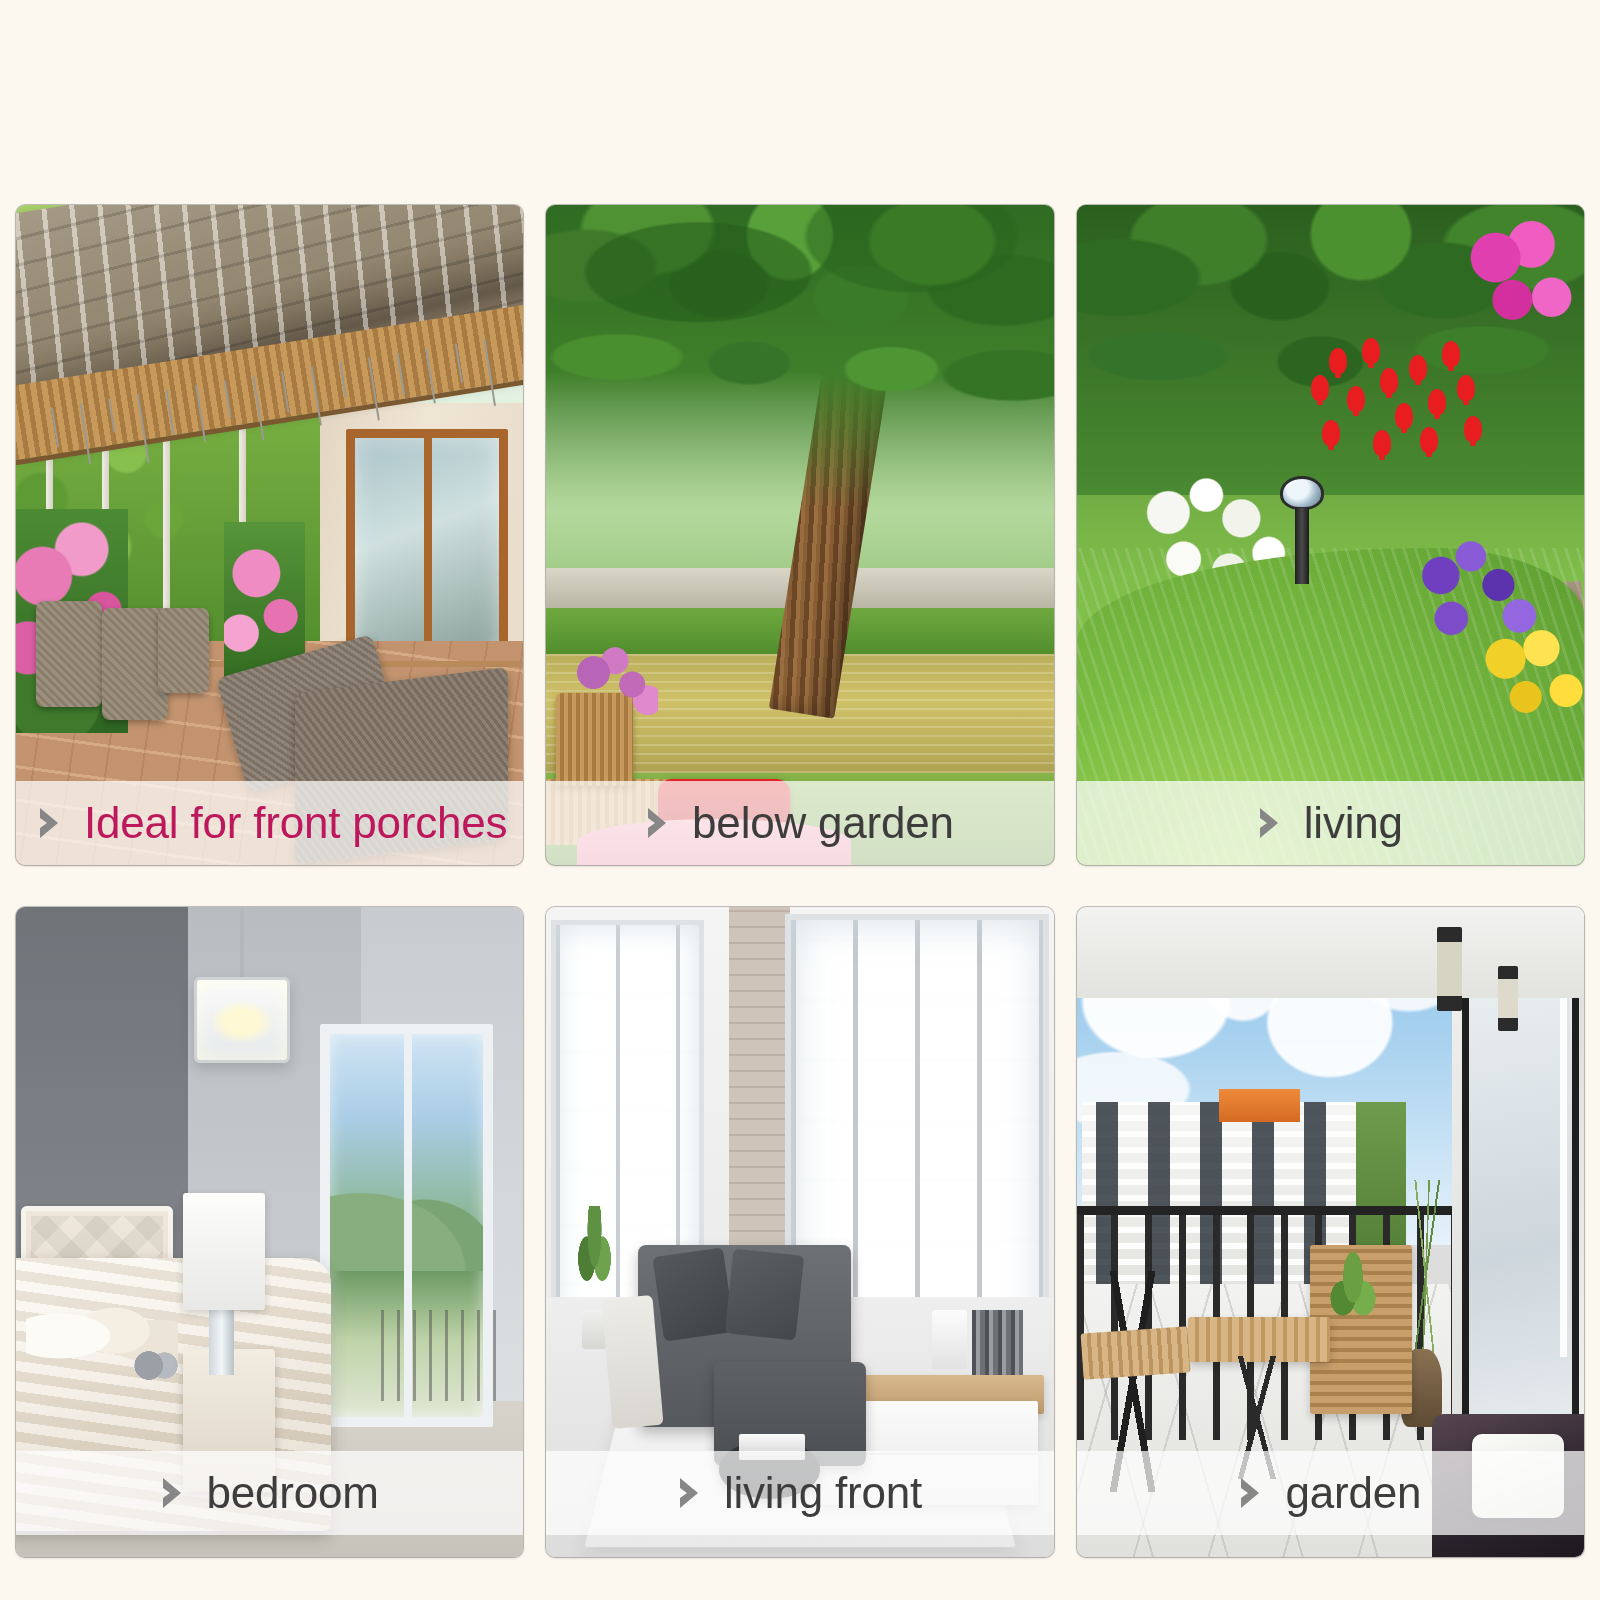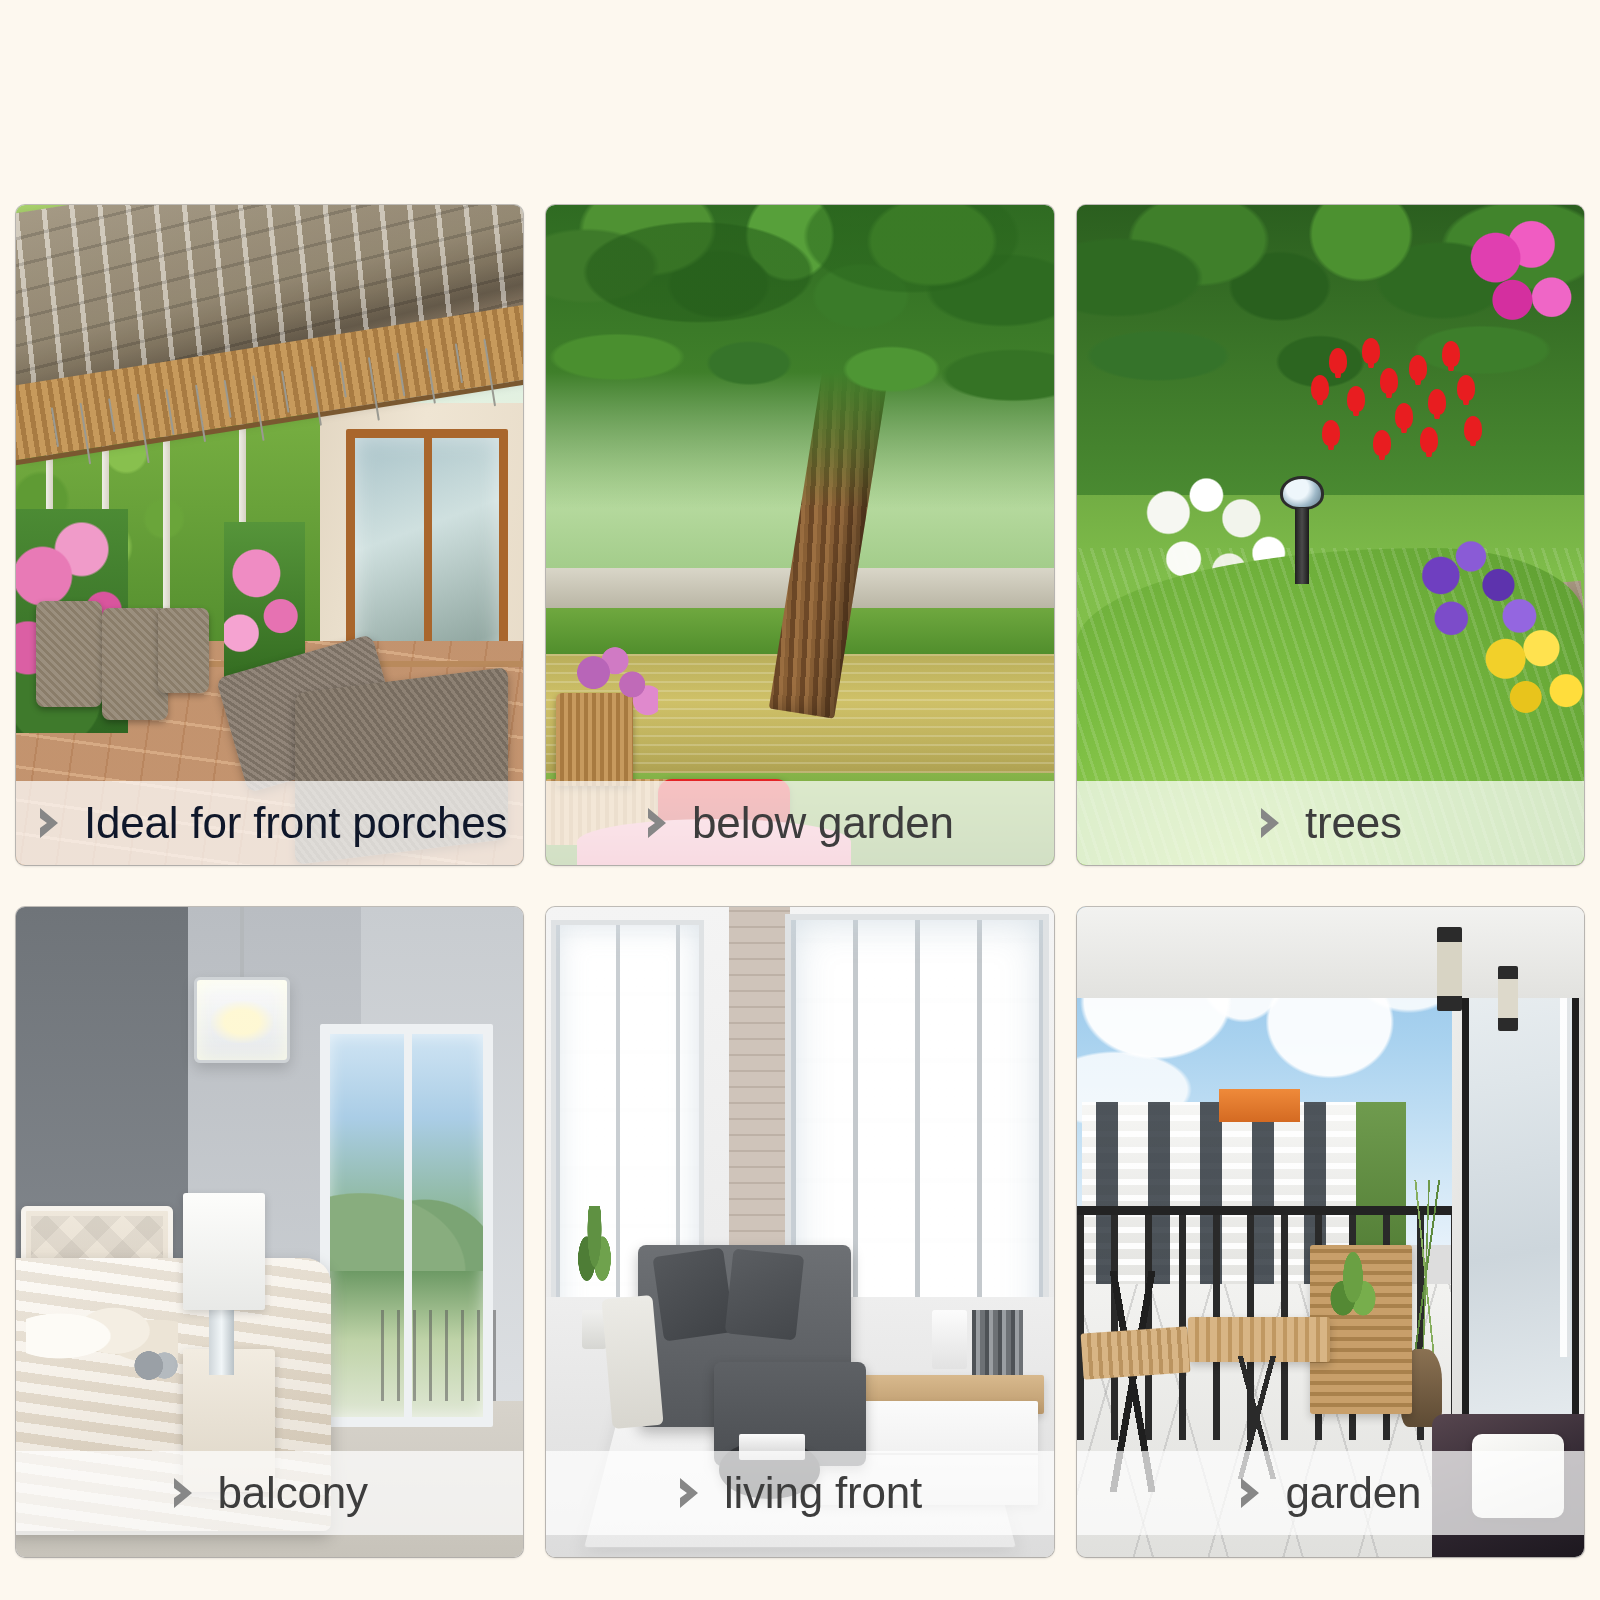--- a/index.html
+++ b/index.html
@@ -539,21 +539,21 @@
         <div class="s1-chair" style="left:4%;  bottom:24%; width:13%; height:16%"></div>
         <div class="s1-chair" style="left:17%; bottom:22%; width:13%; height:17%"></div>
         <div class="s1-chair" style="left:28%; bottom:26%; width:10%; height:13%"></div>
         <div class="s1-lounger2"></div>
         <div class="s1-lounger"></div>
       </div>
       <div class="caption left" style="background: rgba(255, 255, 255, 0.72);">
         <svg class="chev" viewBox="0 0 30 34">
           <polygon points="2,2 20,17 2,32 2,22 9,17 2,12" fill="#878787"></polygon>
         </svg>
-        <span class="caption-text big" style="color: #0f172a;">Ideal for front porches</span>
+        <span class="caption-text big" style="color: #be185d;">Ideal for front porches</span>
       </div>
     </div>
 
     <div class="card">
       <div class="scene">
         <div class="s2-bg"></div>
         <div class="s2-farwall"></div>
         <div class="s2-bank"></div>
         <div class="s2-pond"></div>
         <div class="s2-lawn"></div>
@@ -602,21 +602,21 @@
         <div class="s3-yellow"></div>
         <div class="s3-lamp">
           <div class="head"></div>
             <div class="post"></div>
         </div>
       </div>
       <div class="caption center" style="background: rgba(255, 255, 255, 0.72);">
         <svg class="chev" viewBox="0 0 30 34">
           <polygon points="2,2 20,17 2,32 2,22 9,17 2,12" fill="#878787"></polygon>
         </svg>
-        <span class="caption-text big" style="color: rgb(61, 61, 61);">trees</span>
+        <span class="caption-text big" style="color: rgb(61, 61, 61);">living</span>
       </div>
     </div>
 
     <div class="card">
       <div class="scene">
         <div class="s4-bg"></div>
         <div class="s4-wall-l"></div>
         <div class="s4-wall-m"></div>
         <div class="s4-wall-r"></div>
         <div class="s4-floor"></div>
@@ -634,21 +634,21 @@
         <div class="s4-pillows"></div>
         <div class="s4-bow"></div>
         <div class="s4-nstand"></div>
         <div class="s4-lampbase"></div>
         <div class="s4-lampshade"></div>
       </div>
       <div class="caption center caption-bottom-offset" style="background: rgba(255, 255, 255, 0.72);">
         <svg class="chev" viewBox="0 0 30 34">
           <polygon points="2,2 20,17 2,32 2,22 9,17 2,12" fill="#878787"></polygon>
         </svg>
-        <span class="caption-text big" style="color: rgb(61, 61, 61);">balcony</span>
+        <span class="caption-text big" style="color: rgb(61, 61, 61);">bedroom</span>
       </div>
     </div>
 
     <div class="card">
       <div class="scene">
         <div class="s5-bg"></div>
         <div class="s5-brick"></div>
         <div class="s5-winL"></div>
         <div class="s5-winR"></div>
         <div class="s5-floor"></div>

